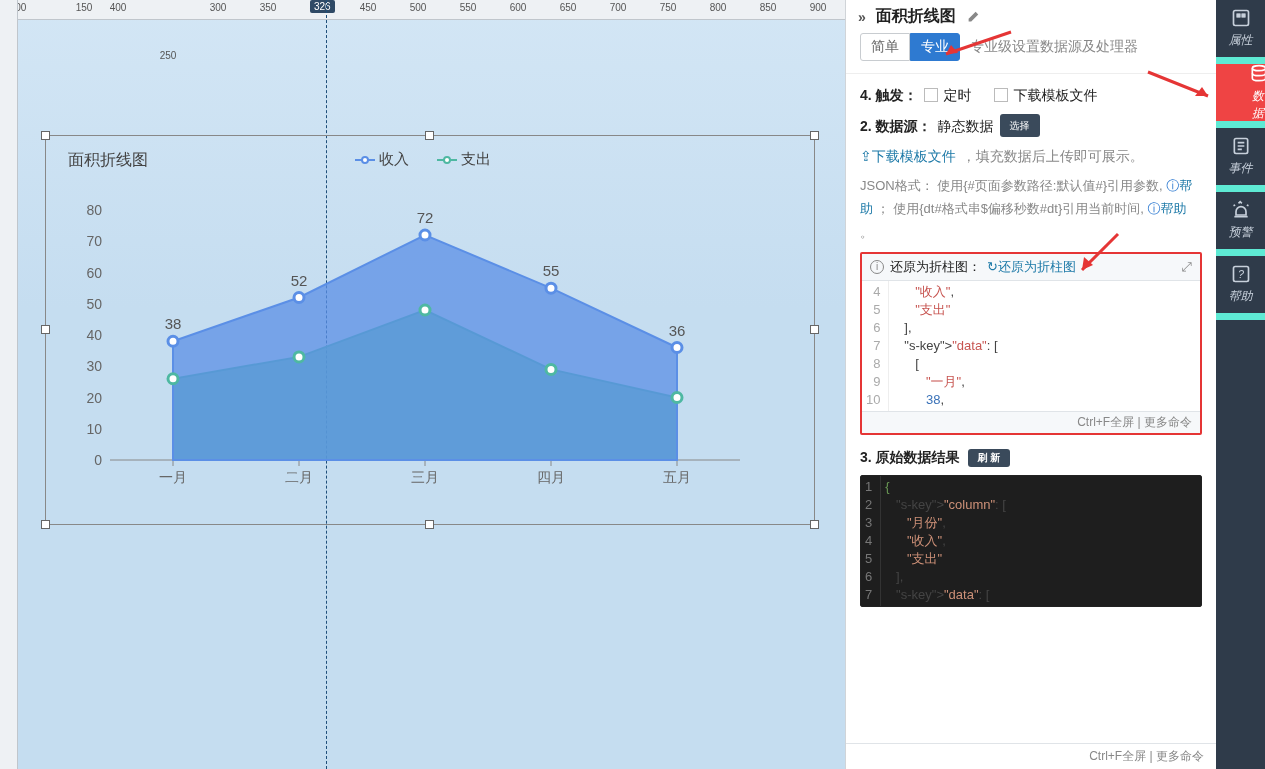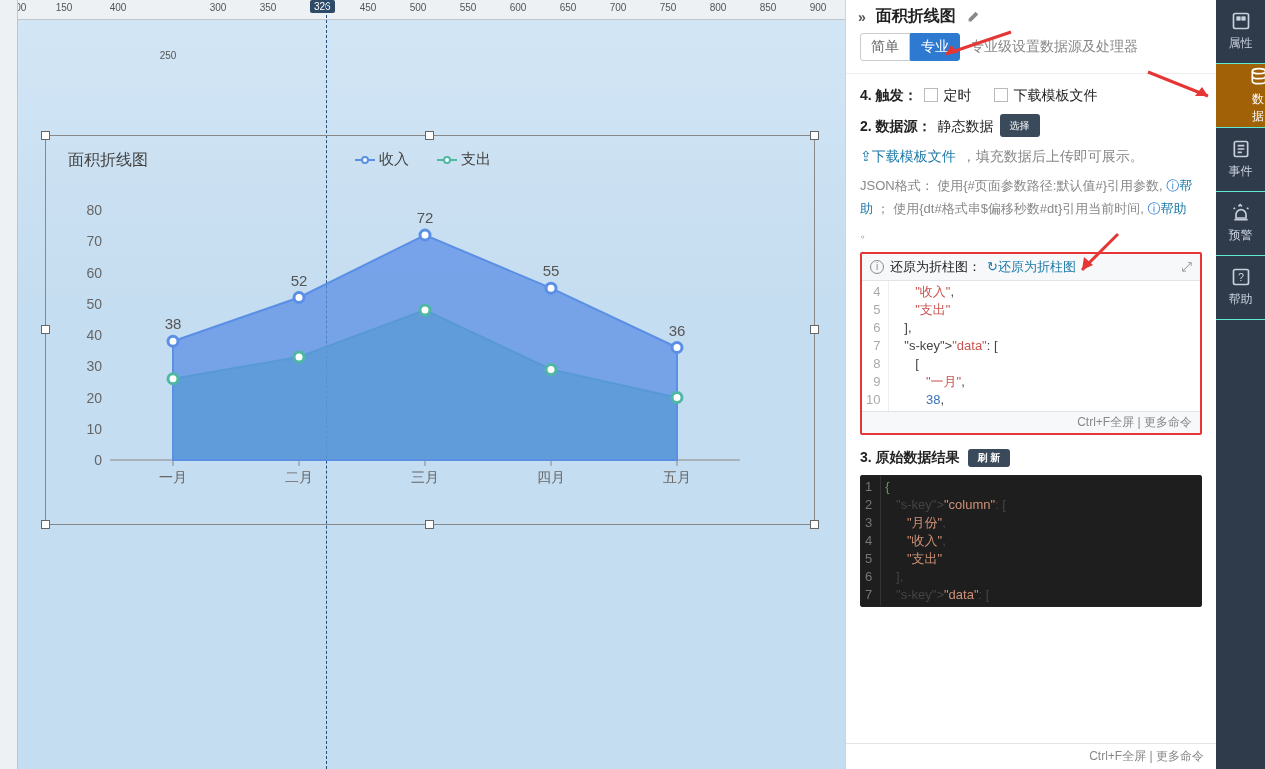--- a/index.html
+++ b/index.html
@@ -74,32 +74,32 @@
 .dark-editor{border:1px solid #222;}
 .dark-editor .code{background:#1e1e1e;color:#ddd;}
 .dark-editor .gut{background:#1e1e1e;color:#777;border-right:1px solid #333;}
 .dark-editor .s-str{color:#CE9178;}
 .dark-editor .s-brace{color:#6A9955;}
 
 .panel-ft{margin-top:auto;border-top:1px solid #e0e4e8;text-align:right;padding:4px 12px;font-size:12px;color:#888;}
 
 
 .sidebar { width:49px; height:769px; background:#2F3B4A; display:flex; flex-direction:column; }
-.sb-item{display:flex;flex-direction:column;align-items:center;justify-content:center;gap:4px;height:64px;color:#C7D0DB;font-size:12px;cursor:pointer;border-bottom:1px solid #5eead4;}
-.sb-item.active{background:#a16207;color:#fff;padding-left:36px;}
+.sb-item{display:flex;flex-direction:column;align-items:center;justify-content:center;gap:4px;height:64px;color:#C7D0DB;font-size:12px;cursor:pointer;border-bottom:7px solid #5eead4;font-style:italic;}
+.sb-item.active{background:#ef4444;color:#fff;padding-left:36px;}
 .sb-ico{width:20px;height:20px;display:flex;align-items:center;justify-content:center;}
 .sb-ico svg{width:20px;height:20px;fill:currentColor;stroke:currentColor;}
 </style>
 </head>
 <body>
 
 <div class="canvas-wrap">
   <div class="ruler-h">
       <span class="lbl" style="left: 18px;">100</span>
-      <span class="lbl" style="left: 64px; text-align: right;">150</span>
+      <span class="lbl" style="left: 84px; text-align: right;">150</span>
       <span class="lbl" style="left: 118px;">400</span>
       <span class="lbl" style="left: 168px; margin-top: 48px;">250</span>
       <span class="lbl" style="left: 218px;">300</span>
       <span class="lbl" style="left: 268px;">350</span>
       <span class="lbl" style="left: 318px;">400</span>
       <span class="lbl" style="left: 368px;">450</span>
       <span class="lbl" style="left: 418px;">500</span>
       <span class="lbl" style="left: 468px;">550</span>
       <span class="lbl" style="left: 518px;">600</span>
       <span class="lbl" style="left: 568px;">650</span>

